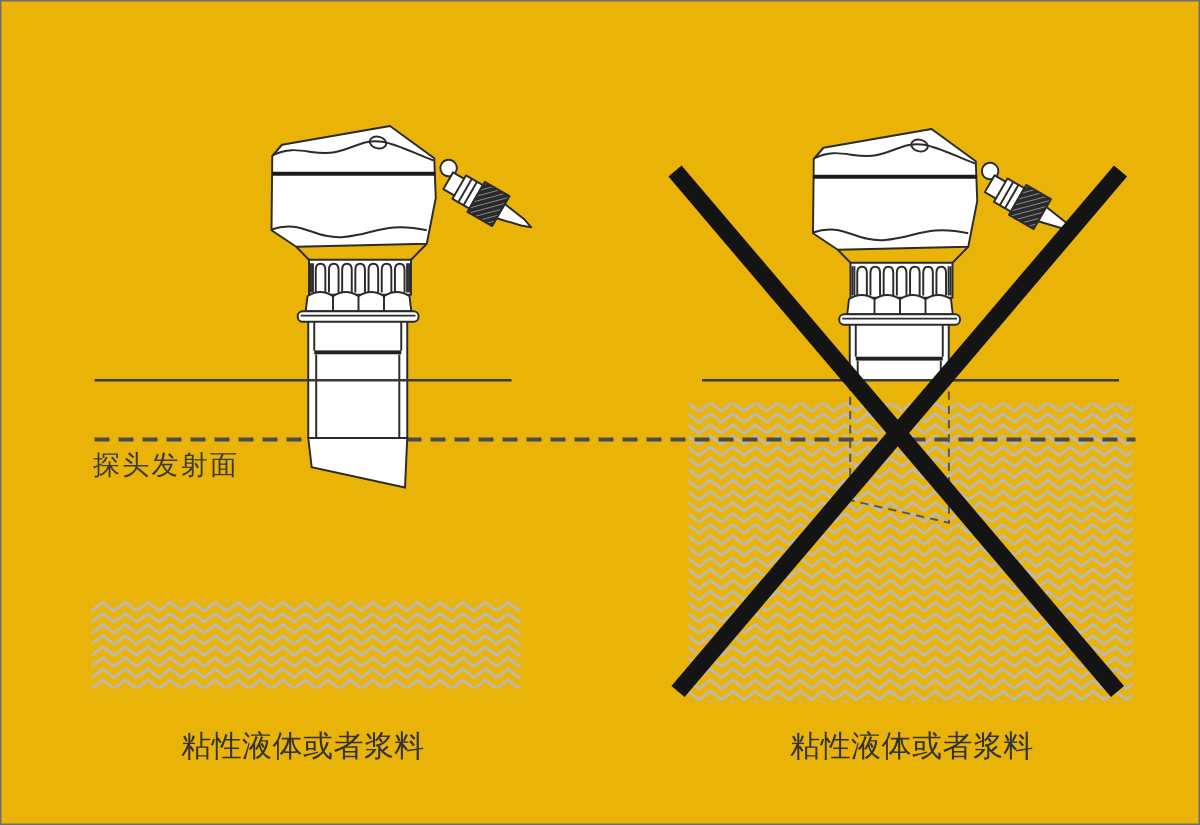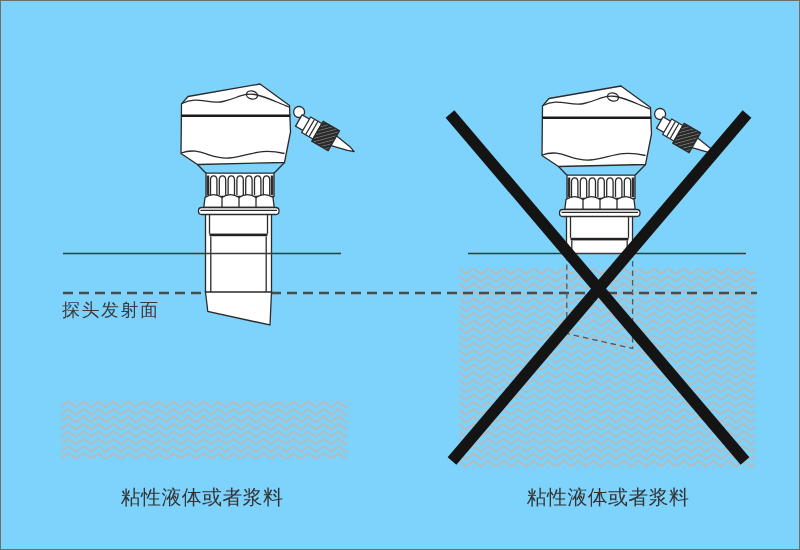--- a/index.html
+++ b/index.html
@@ -1,19 +1,19 @@
 <!DOCTYPE html>
 <html><head>
 <meta charset="utf-8">
 <style>
   html,body{margin:0;padding:0;background:#fff;}
   .canvas{
     position:relative;
     width:800px;height:550px;
-    background:#7dd3fc;
+    background:#eab308;
     border:1.5px solid #6e6e6e;
     box-sizing:border-box;
     overflow:hidden;
     font-family:"Liberation Serif","DejaVu Serif",serif;
   }
   svg{display:block;}
   .caption{
     font-family:"Liberation Serif","DejaVu Serif",serif;
     font-size:20px;
     letter-spacing:0.3px;

